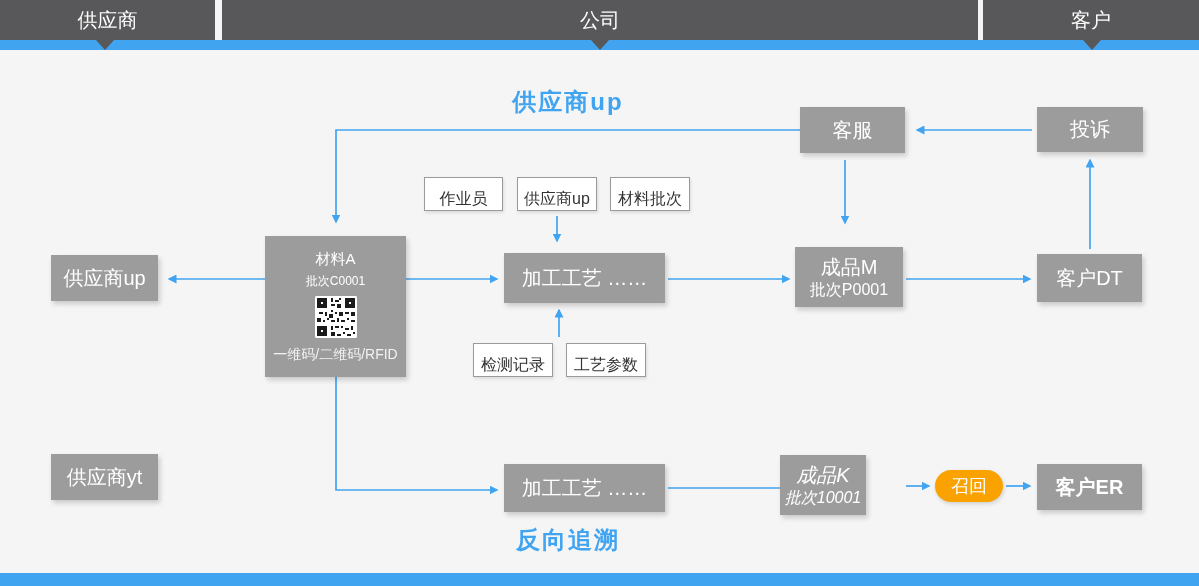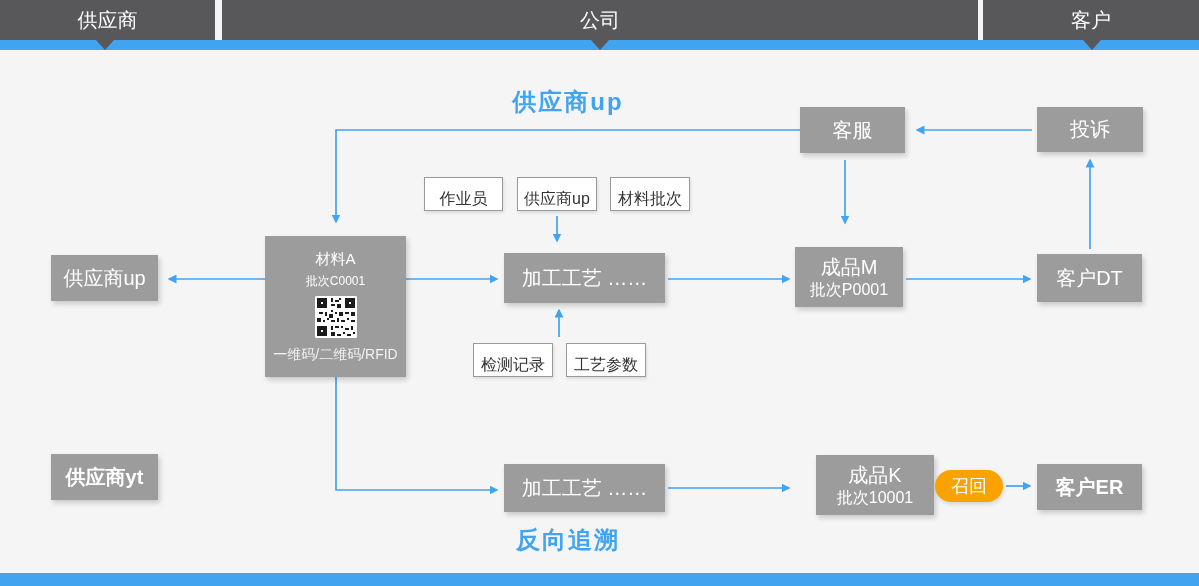--- a/index.html
+++ b/index.html
@@ -65,23 +65,23 @@
   .node-tousu{left:1037px;top:107px;width:106px;height:45px;}
   .node-material{left:265px;top:236px;width:141px;height:141px;justify-content:space-evenly;padding:6px 0;box-sizing:border-box;}
   .node-material .m-title{font-size:15px;}
   .node-material .m-batch{font-size:12px;margin-top:-2px;}
   .node-material .m-caption{font-size:14px;color:#f2f2f2;}
   .node-supplier-up{left:51px;top:255px;width:107px;height:46px;}
   .node-process-top{left:504px;top:253px;width:161px;height:50px;}
   .node-product-m{left:795px;top:247px;width:108px;height:60px;}
   .node-product-m .b-batch,.node-product-k .b-batch{font-size:16px;}
   .node-customer-dt{left:1037px;top:254px;width:105px;height:48px;}
-  .node-supplier-yt{left:51px;top:454px;width:107px;height:46px;font-weight:bold;}
+  .node-supplier-yt{left:51px;top:454px;width:107px;height:46px;}
   .node-process-bottom{left:504px;top:464px;width:161px;height:48px;}
-  .node-product-k{left:816px;top:455px;width:118px;height:60px;}
+  .node-product-k{left:780px;top:455px;width:86px;height:60px;font-style:italic;}
   .node-customer-er{left:1037px;top:464px;width:105px;height:46px;font-weight:bold;}
 
   
   .tag{
     position:absolute;height:34px;
     background:#ffffff;
     border:1px solid #9a9a9a;
     color:#333;
     display:flex;align-items:flex-end;justify-content:center;
     font-size:16px;

